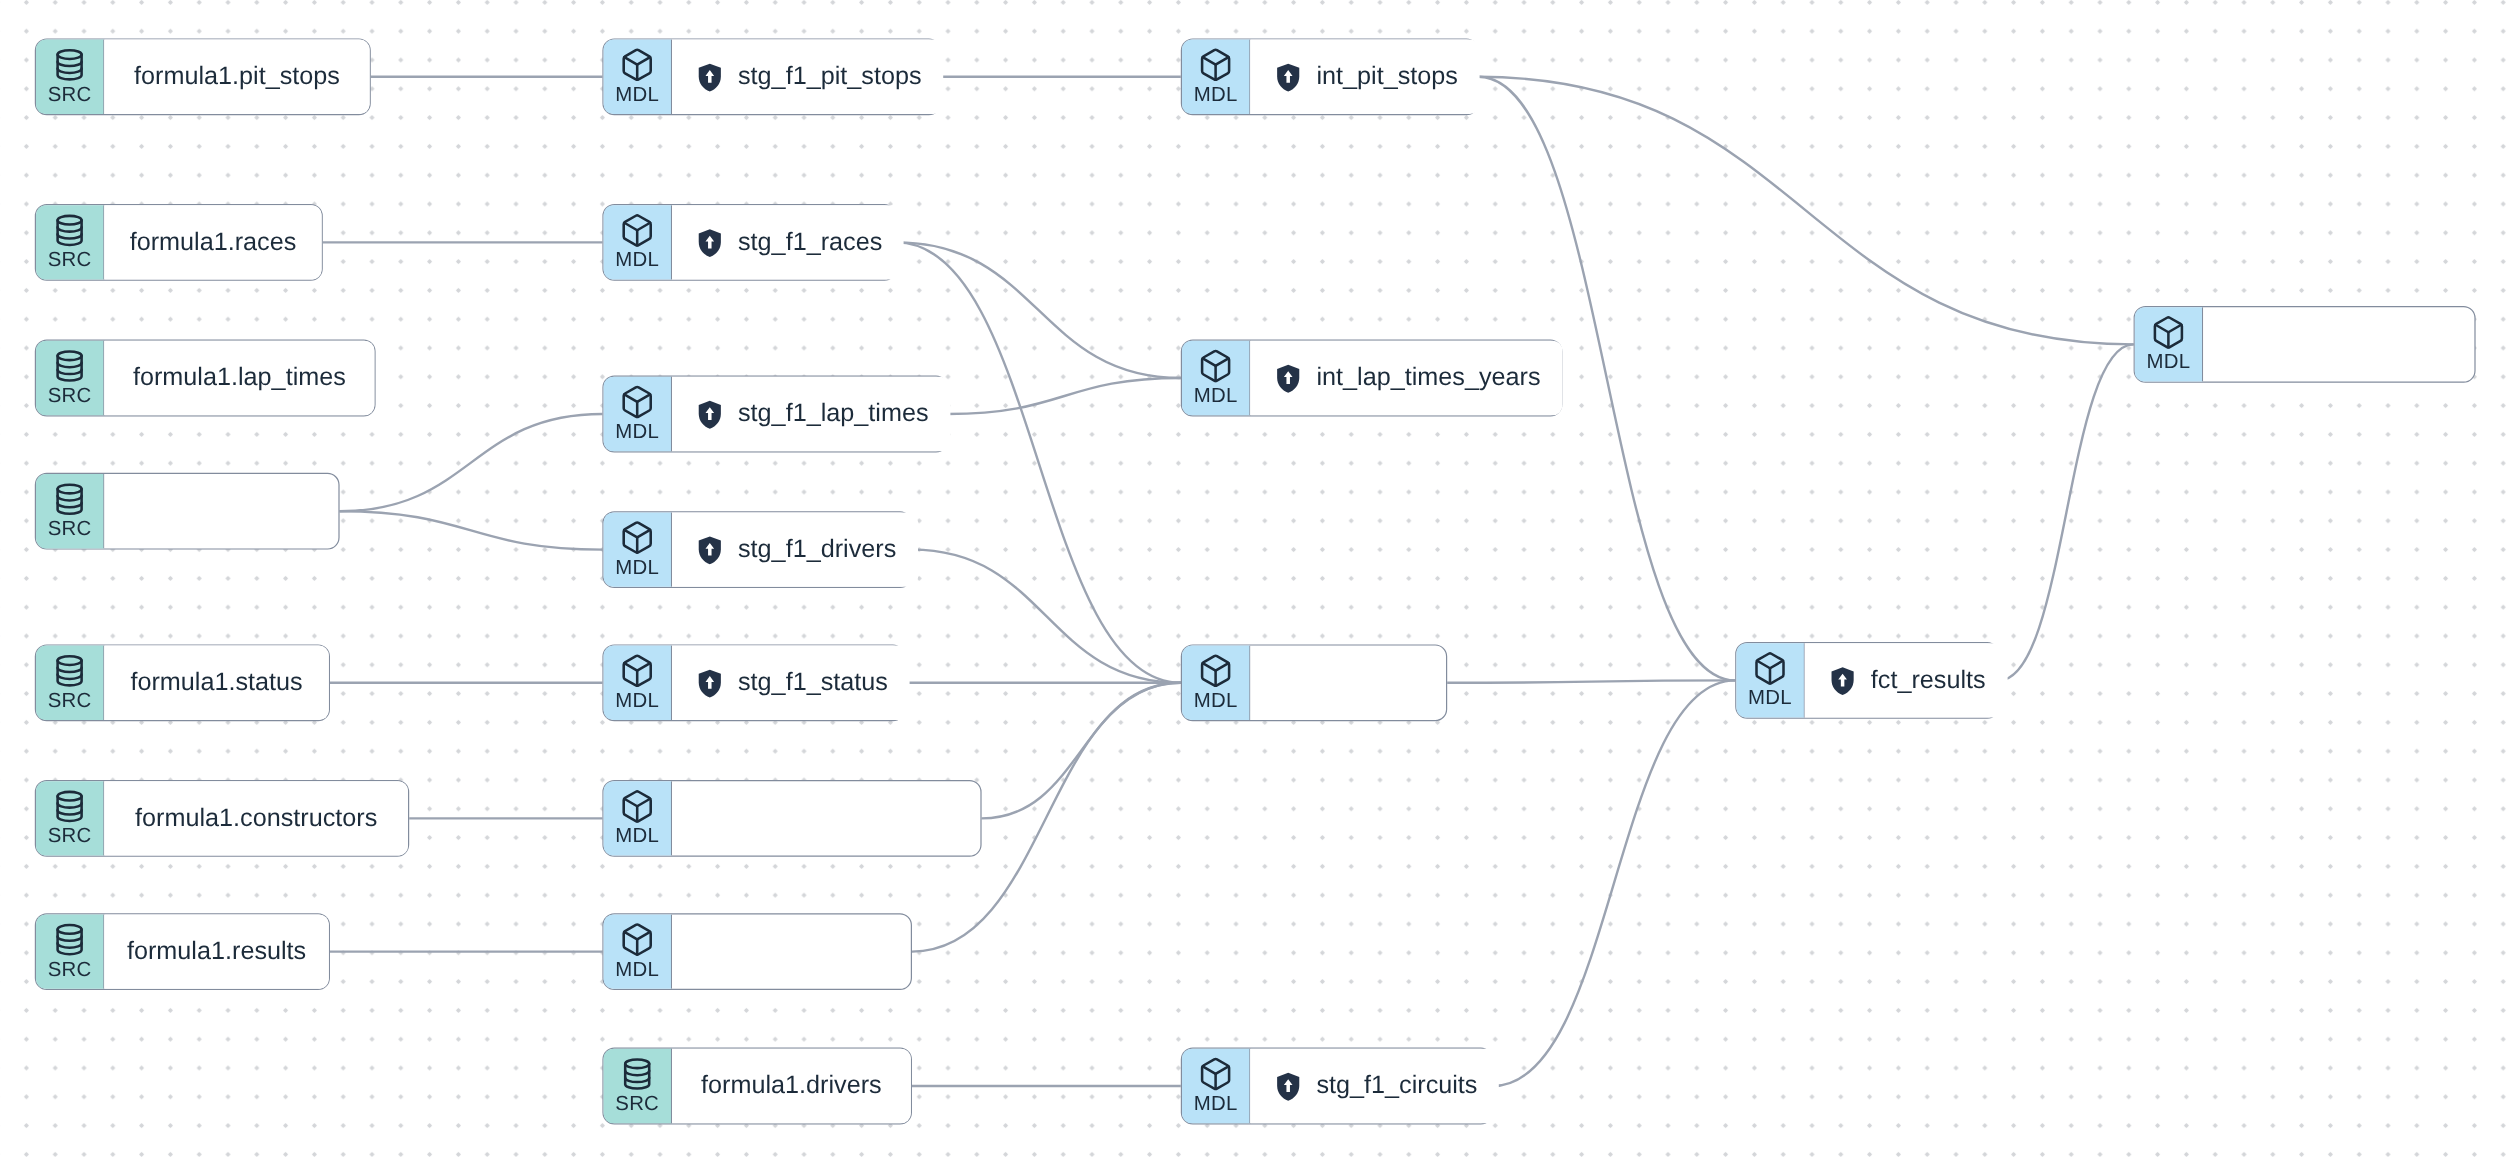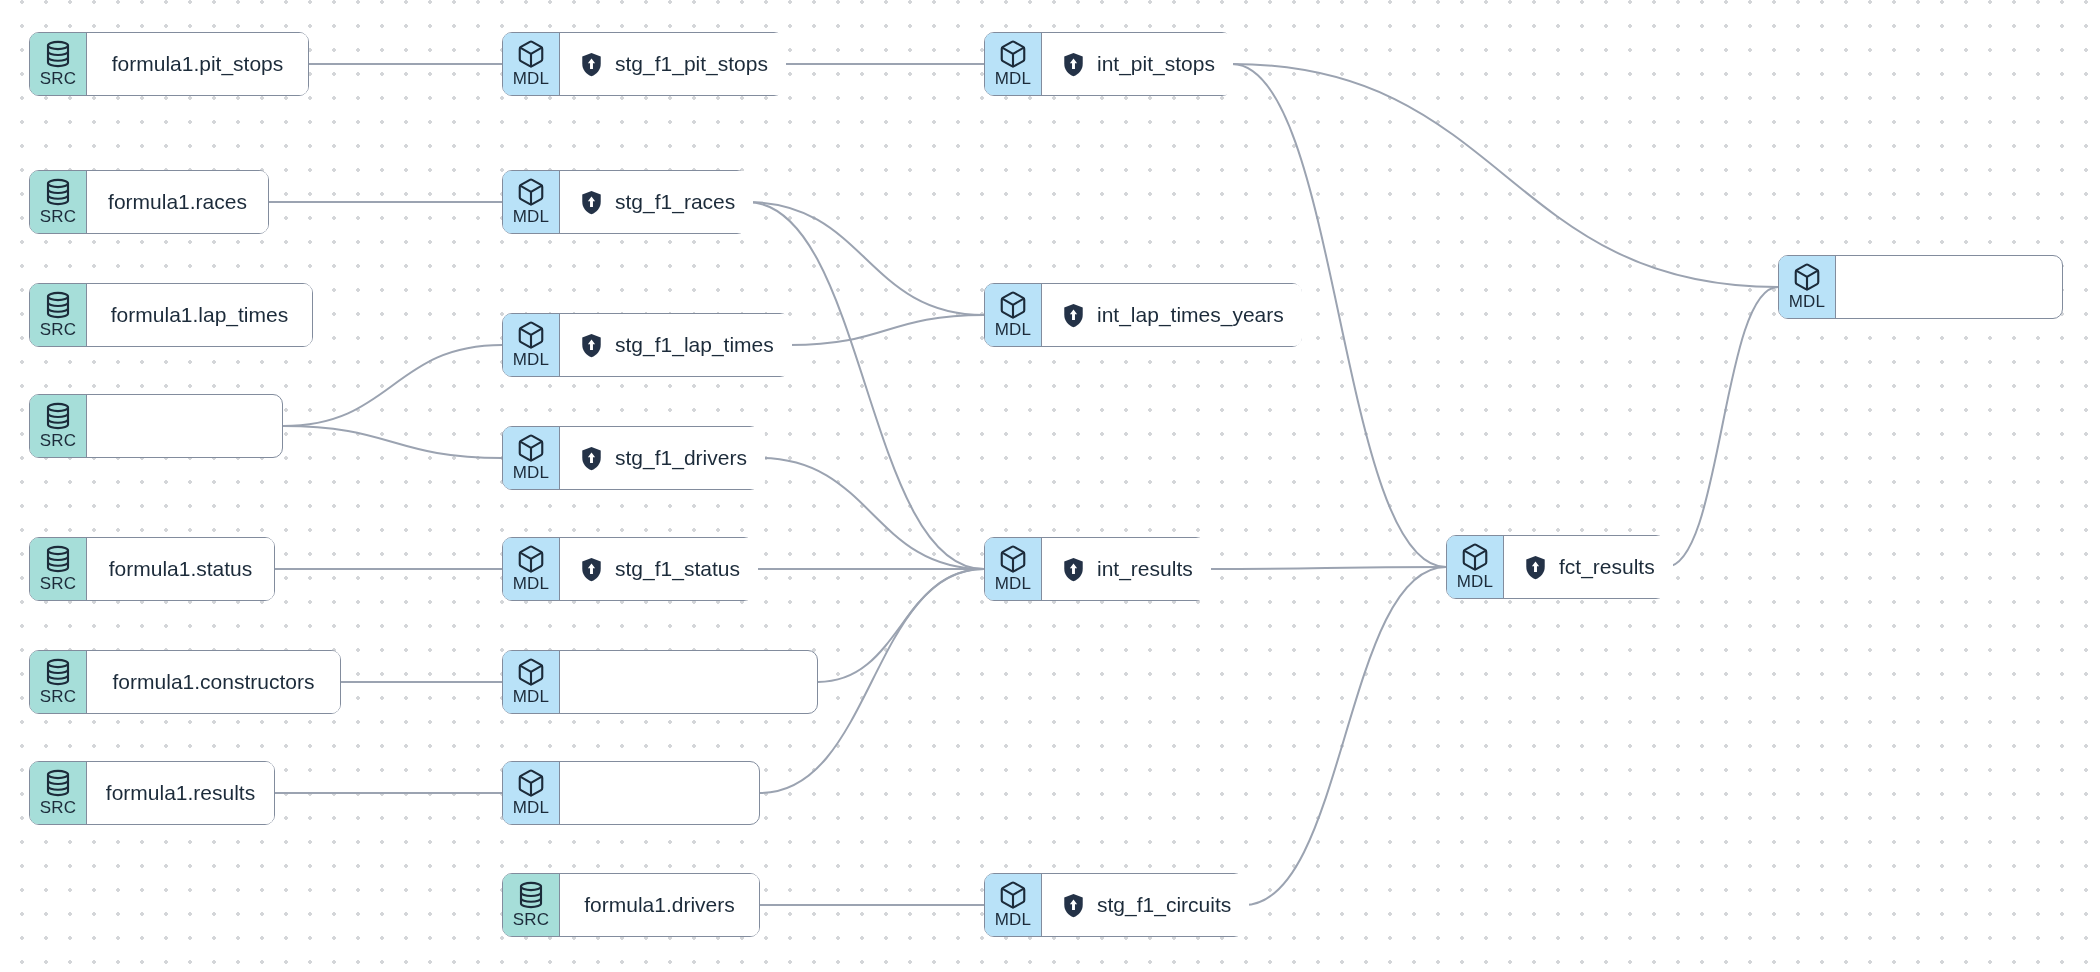--- a/index.html
+++ b/index.html
@@ -361,27 +361,20 @@
       <div class="node" style="left: 984px; top: 537px; width: 222px; height: 64px;">
     <div class="badge" style="background: rgb(185, 226, 248);">
 
       <svg class="badge-icon icon-cube" width="30" height="30" viewBox="0 0 24 24" fill="none" stroke="#1c2b3a" stroke-width="1.7" stroke-linecap="round" stroke-linejoin="round" style="display: block;">
         <path d="M21 16.1V7.9a1.8 1.8 0 0 0-.9-1.56l-7.2-4.1a1.8 1.8 0 0 0-1.8 0l-7.2 4.1A1.8 1.8 0 0 0 3 7.9v8.2a1.8 1.8 0 0 0 .9 1.56l7.2 4.1a1.8 1.8 0 0 0 1.8 0l7.2-4.1A1.8 1.8 0 0 0 21 16.1z"></path>
         <polyline points="3.4 6.9 12 11.9 20.6 6.9"></polyline>
         <line x1="12" y1="21.9" x2="12" y2="11.9"></line>
       </svg>
       <span class="badge-label">MDL</span>
     </div>
-    <div class="label-area">
-      <svg class="shield" width="27" height="27" viewBox="0 0 24 24">
-        <path fill="#243247" d="M12 1.8 20.2 4.9 V11.3 C20.2 16.6 16.8 20.7 12 22.4 C7.2 20.7 3.8 16.6 3.8 11.3 V4.9 Z"></path>
-        <path fill="#ffffff" d="M12 6.6 L15.2 10.9 H13.3 V16 H10.7 V10.9 H8.8 Z"></path>
-      </svg>
-      <span class="node-label">int_results</span>
-    </div>
   </div>
       <div class="node" style="left: 1446px; top: 535px; width: 220px; height: 64px;">
     <div class="badge" style="background: rgb(185, 226, 248);">
 
       <svg class="badge-icon icon-cube" width="30" height="30" viewBox="0 0 24 24" fill="none" stroke="#1c2b3a" stroke-width="1.7" stroke-linecap="round" stroke-linejoin="round" style="display: block;">
         <path d="M21 16.1V7.9a1.8 1.8 0 0 0-.9-1.56l-7.2-4.1a1.8 1.8 0 0 0-1.8 0l-7.2 4.1A1.8 1.8 0 0 0 3 7.9v8.2a1.8 1.8 0 0 0 .9 1.56l7.2 4.1a1.8 1.8 0 0 0 1.8 0l7.2-4.1A1.8 1.8 0 0 0 21 16.1z"></path>
         <polyline points="3.4 6.9 12 11.9 20.6 6.9"></polyline>
         <line x1="12" y1="21.9" x2="12" y2="11.9"></line>
       </svg>
       <span class="badge-label">MDL</span>

